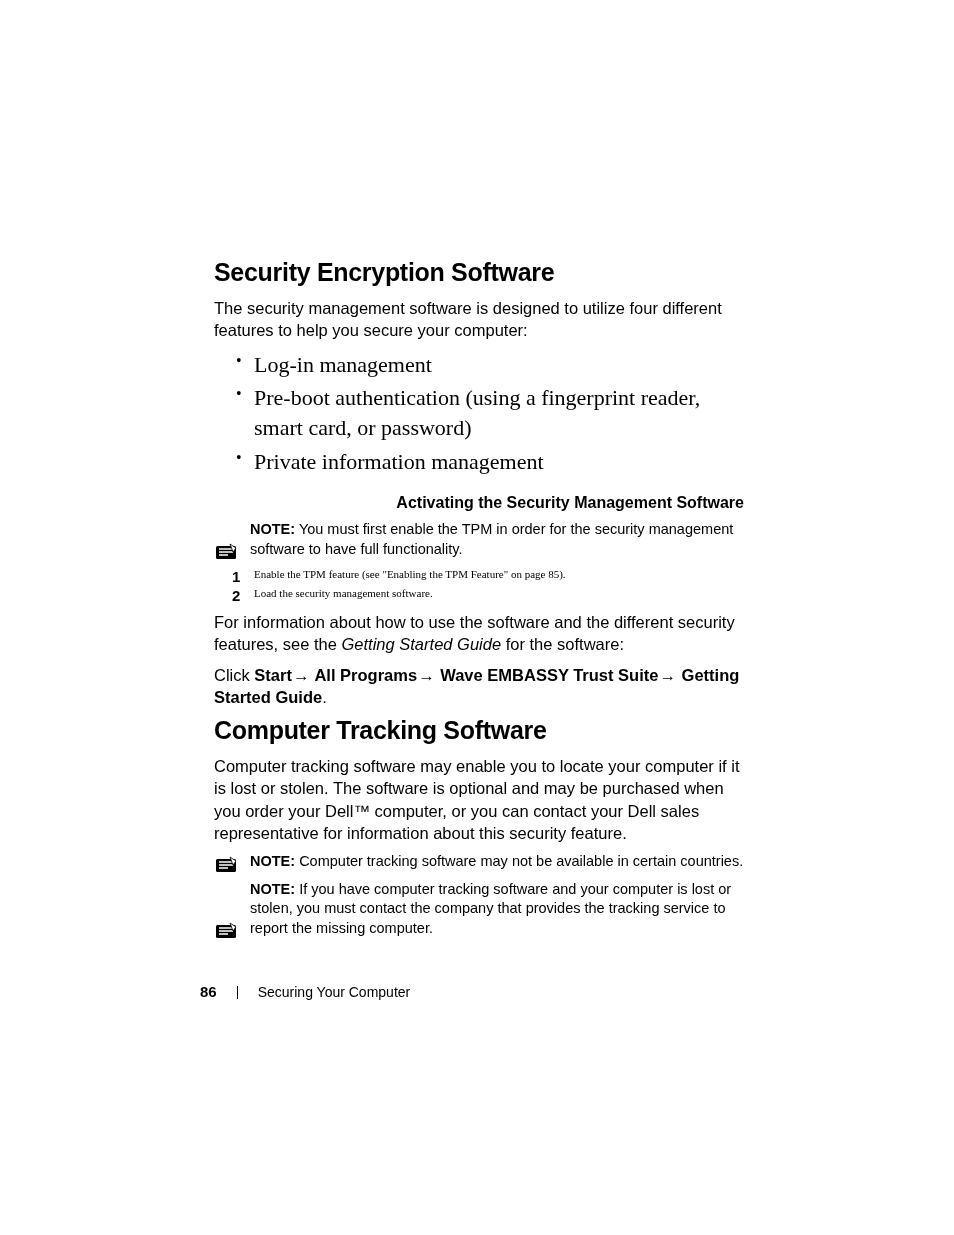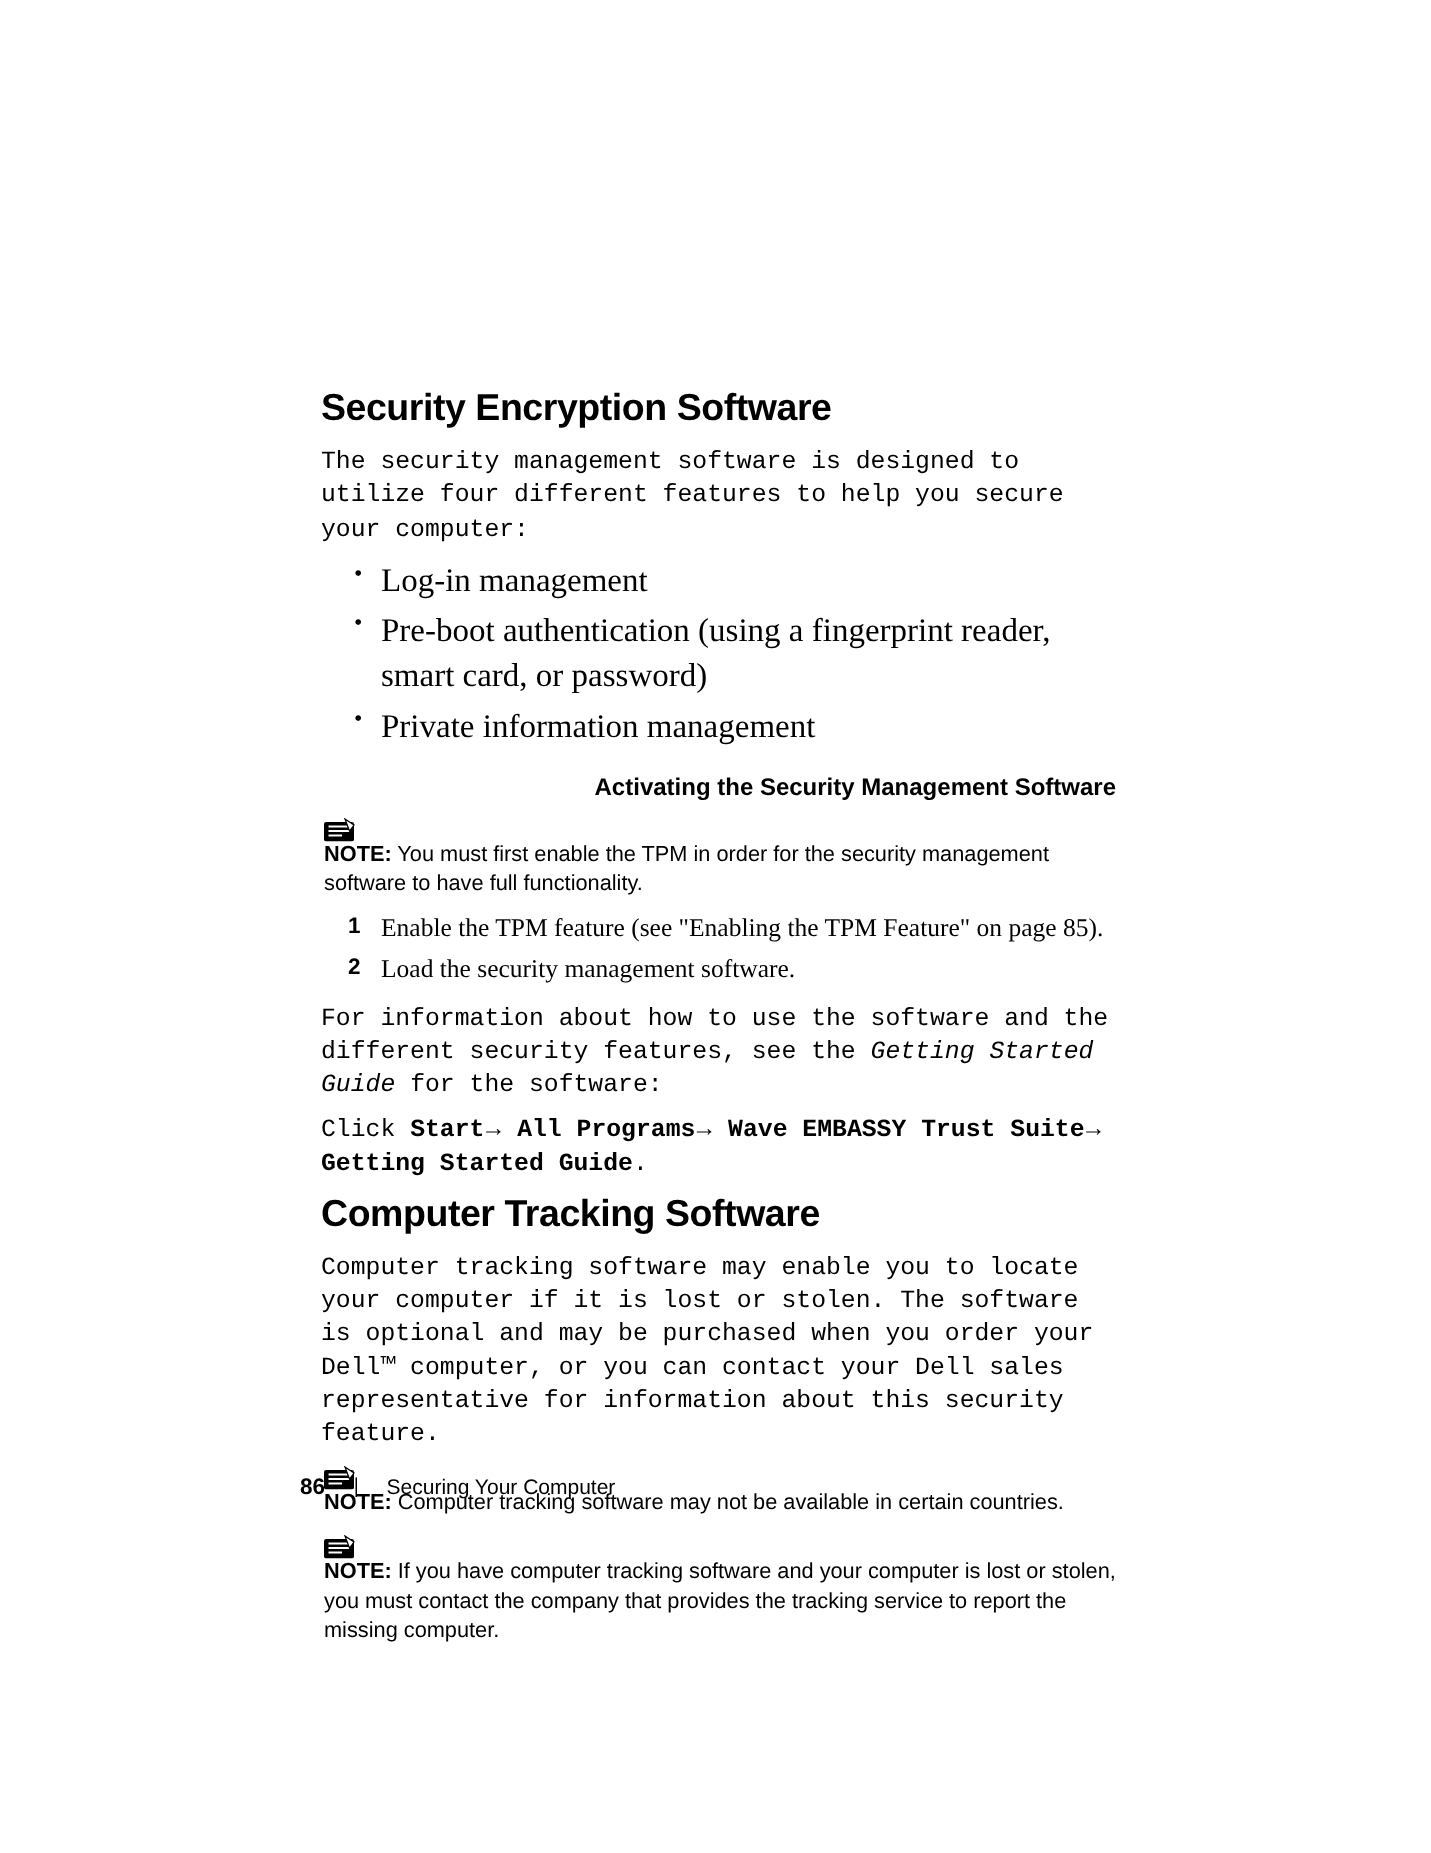--- a/index.html
+++ b/index.html
@@ -19,21 +19,21 @@
     width: 530px;
   }
   .h1 {
     font-family: "Helvetica Neue", Arial, sans-serif;
     font-weight: 700;
     font-size: 25px;
     letter-spacing: -0.3px;
     margin: 0 0 10px 0;
   }
   .body {
-    font-family: Liberation Mono, monospace;
+    font-family: Liberation Sans, sans-serif;
     font-size: 16.5px;
     line-height: 1.35;
     margin: 0 0 8px 0;
   }
   ul.bullets {
     list-style: none;
     padding: 0;
     margin: 4px 0 14px 0;
   }
   ul.bullets li {
@@ -53,24 +53,23 @@
   }
   .h3 {
     font-family: "Helvetica Neue", Arial, sans-serif;
     font-weight: 700;
     font-size: 16px;
     margin: 18px 0 8px 0;
     text-align: right;
   }
   .note-row {
     display: flex;
-    align-items: flex-start;
+    align-items: flex-end;
     margin: 4px 0 8px 0;
     padding-left: 2px;
-    flex-direction: column;
   }
   .note-icon {
     flex: 0 0 auto;
     width: 22px;
     height: 16px;
     margin-top: 2px;
     margin-right: 12px;
   }
   .note-text {
     font-family: "Helvetica Neue", Arial, sans-serif;
@@ -84,21 +83,21 @@
   ol.steps {
     list-style: none;
     padding: 0;
     margin: 6px 0 10px 0;
     counter-reset: step;
   }
   ol.steps li {
     position: relative;
     padding-left: 40px;
     font-family: Georgia, "Times New Roman", serif;
-    font-size: 17px;
+    font-size: 11px;
     line-height: 1.35;
     margin: 4px 0;
     counter-increment: step;
   }
   ol.steps li::before {
     content: counter(step);
     position: absolute;
     left: 18px;
     top: 0;
     font-family: "Helvetica Neue", Arial, sans-serif;

